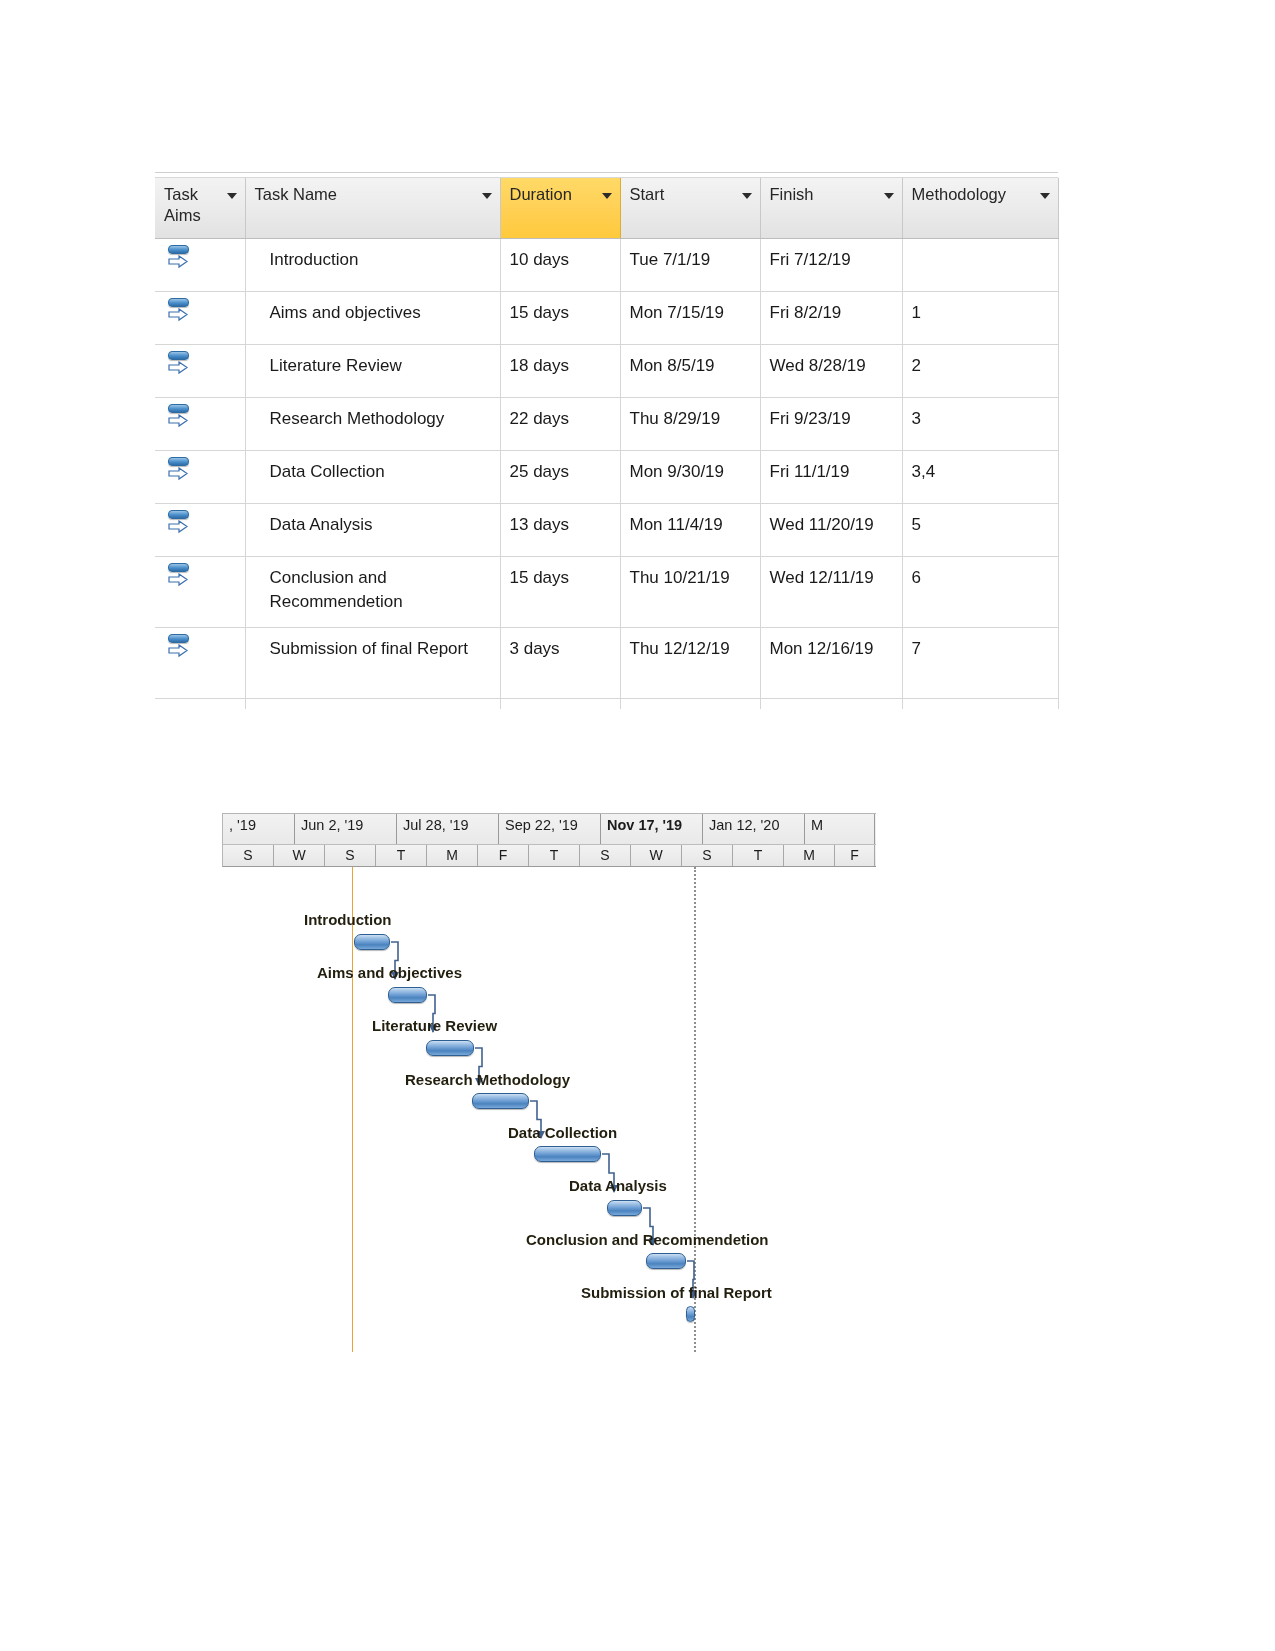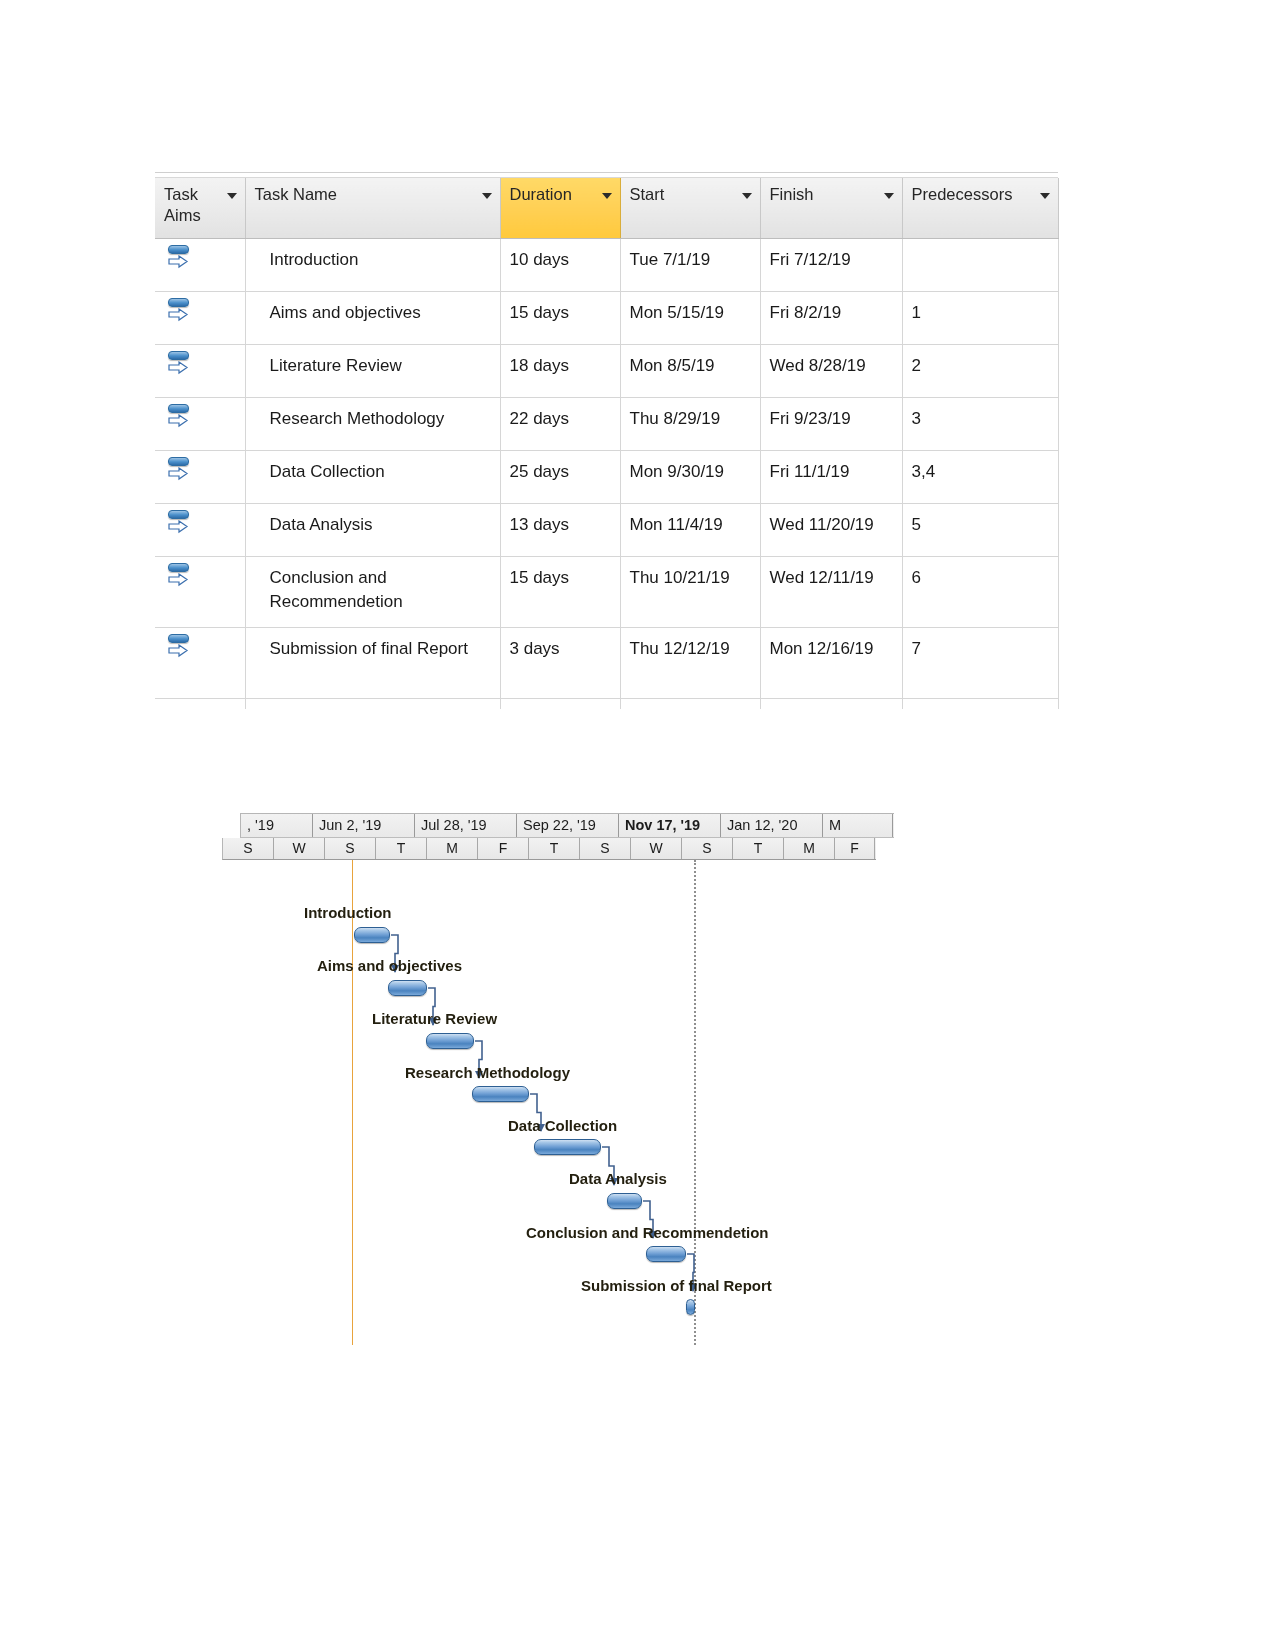--- a/index.html
+++ b/index.html
@@ -119,26 +119,25 @@
     top: 813px;
     width: 654px;
     height: 530px;
   }
   .tl-row {
     display: flex;
     width: 654px;
     box-sizing: border-box;
   }
   .tl-months {
-    height: 25px;
+    height: 32px;
     background: linear-gradient(to bottom, #f2f2f2 0%, #e9e9e9 100%);
     border-top: 1px solid #b6b6b6;
     border-bottom: 1px solid #bdbdbd;
     border-left: 1px solid #b6b6b6;
-    margin-left: 18px;
   }
   .tl-months .cellm {
     border-right: 1px solid #9a9a9a;
     font-size: 14.5px;
     color: #1c1c1c;
     padding-left: 6px;
     line-height: 22px;
     box-sizing: border-box;
     white-space: nowrap;
     overflow: hidden;
@@ -249,21 +248,21 @@
           </div>
         </th>
         <th>
           <div class="th-inner">
             <span class="th-label">Finish</span>
             <span class="filter-arrow"></span>
           </div>
         </th>
         <th>
           <div class="th-inner">
-            <span class="th-label">Predecessors</span>
+            <span class="th-label">Methodology</span>
             <span class="filter-arrow"></span>
           </div>
         </th>
       </tr>
     </thead>
     <tbody id="task-rows">
         <tr class="">
           <td class="cell-mode"><span class="mode-icon"><span class="bar"></span><svg width="22" height="14" viewBox="0 0 22 14">
                 <path d="M1,4 L11,4 L11,1 L19,6.5 L11,12 L11,9 L1,9 Z" fill="#ffffff" stroke="#3b6fae" stroke-width="1.2"></path>
               </svg></span></td>
@@ -272,21 +271,21 @@
           <td>Tue 7/1/19</td>
           <td>Fri 7/12/19</td>
           <td></td>
         </tr>
         <tr class="">
           <td class="cell-mode"><span class="mode-icon"><span class="bar"></span><svg width="22" height="14" viewBox="0 0 22 14">
                 <path d="M1,4 L11,4 L11,1 L19,6.5 L11,12 L11,9 L1,9 Z" fill="#ffffff" stroke="#3b6fae" stroke-width="1.2"></path>
               </svg></span></td>
           <td class="cell-name">Aims and objectives</td>
           <td>15 days</td>
-          <td>Mon 5/15/19</td>
+          <td>Mon 7/15/19</td>
           <td>Fri 8/2/19</td>
           <td>1</td>
         </tr>
         <tr class="">
           <td class="cell-mode"><span class="mode-icon"><span class="bar"></span><svg width="22" height="14" viewBox="0 0 22 14">
                 <path d="M1,4 L11,4 L11,1 L19,6.5 L11,12 L11,9 L1,9 Z" fill="#ffffff" stroke="#3b6fae" stroke-width="1.2"></path>
               </svg></span></td>
           <td class="cell-name">Literature Review</td>
           <td>18 days</td>
           <td>Mon 8/5/19</td>

